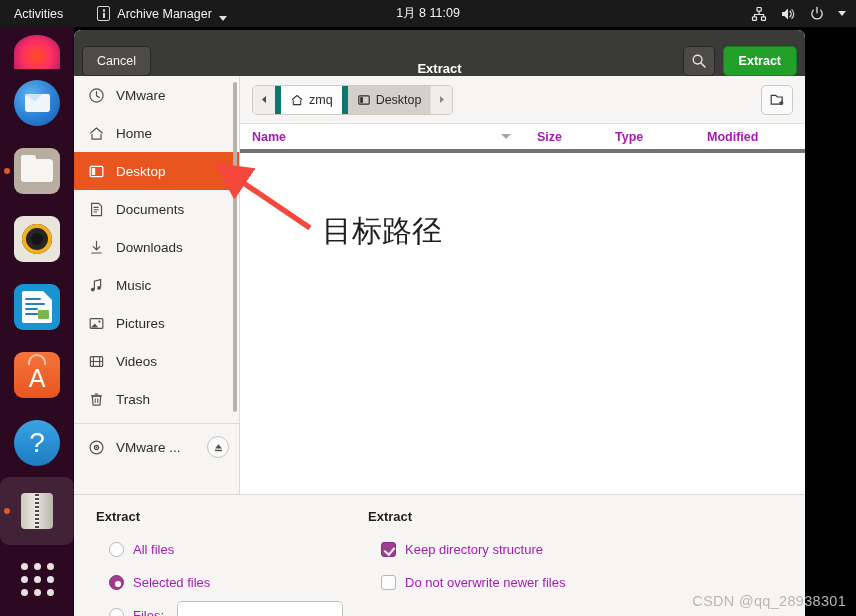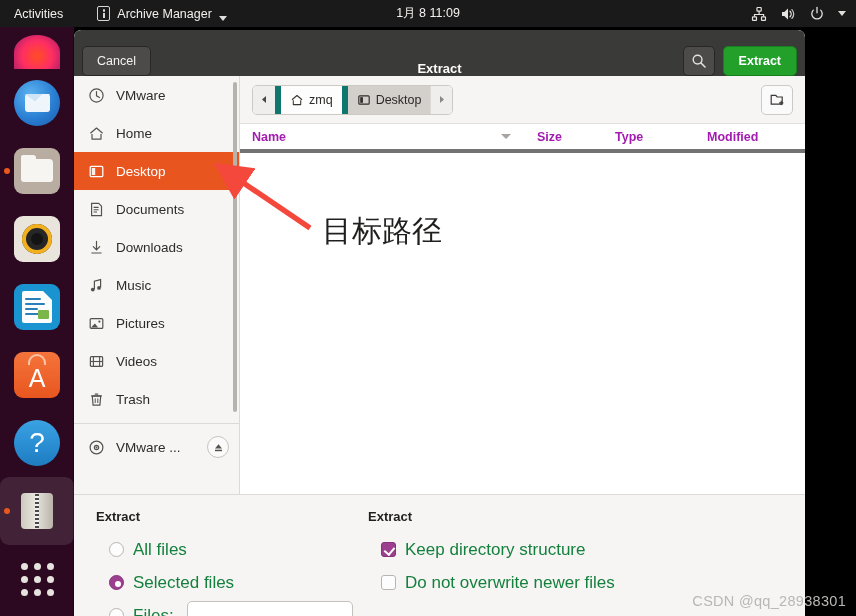--- a/index.html
+++ b/index.html
@@ -271,21 +271,21 @@
   
   #options {
     height: 122px; background: #f6f5f4;
     border-top: 1px solid #dcd9d6;
     display: flex; padding: 14px 0 0 22px; gap: 0;
   }
   .opt-col-a { width: 272px; }
   .opt-col-b { width: 330px; }
   .opt-title { font-size: 13px; font-weight: bold; color: #201f1e; margin-bottom: 9px; }
   .opt-row { display: flex; align-items: center; gap: 9px; height: 33px; padding-left: 13px; }
-  .opt-row .txt { font-size: 17px; color: #15803d; }
+  .opt-row .txt { font-size: 13px; color: #a21caf; }
   .radio {
     width: 15px; height: 15px; border-radius: 50%;
     border: 1px solid #b9b4af; background: #fdfdfd; cursor: pointer;
     flex: 0 0 auto; position: relative;
   }
   .radio.on { background: #9c3f8f; border-color: #84327a; }
   .radio.on:after {
     content: ""; position: absolute; left: 4.5px; top: 4.5px;
     width: 6px; height: 6px; border-radius: 50%; background: #fff;
   }

